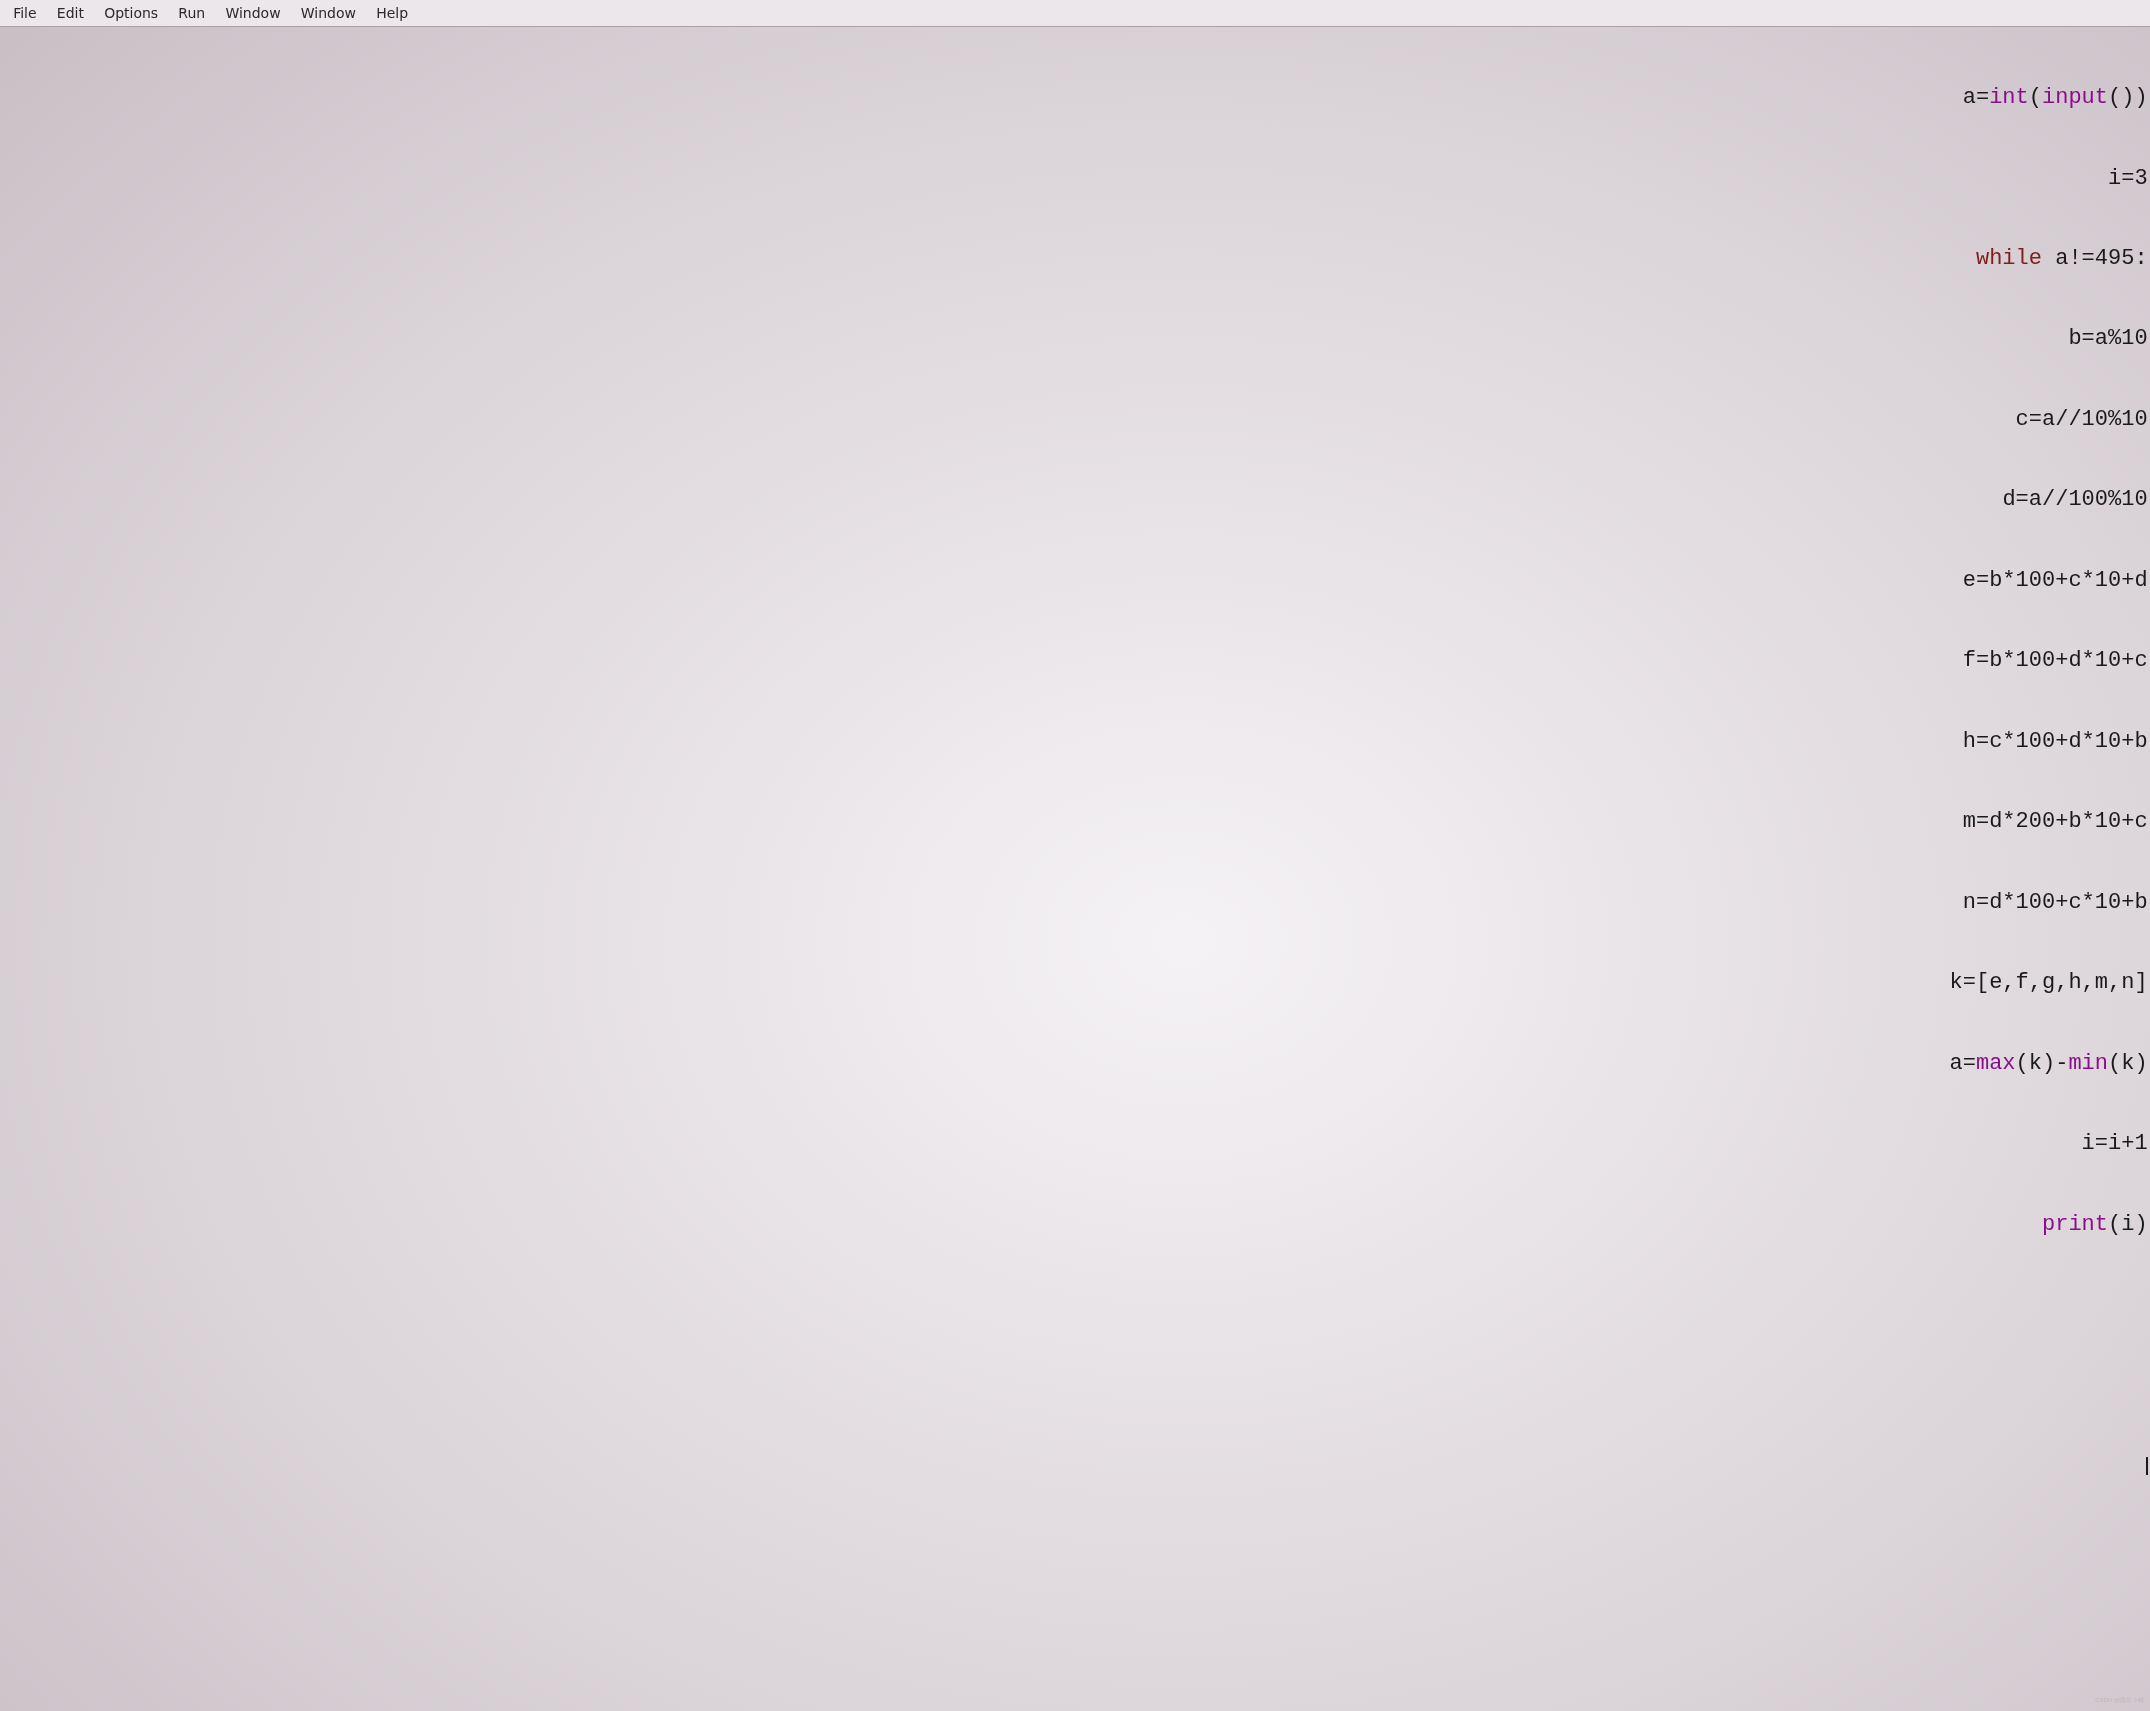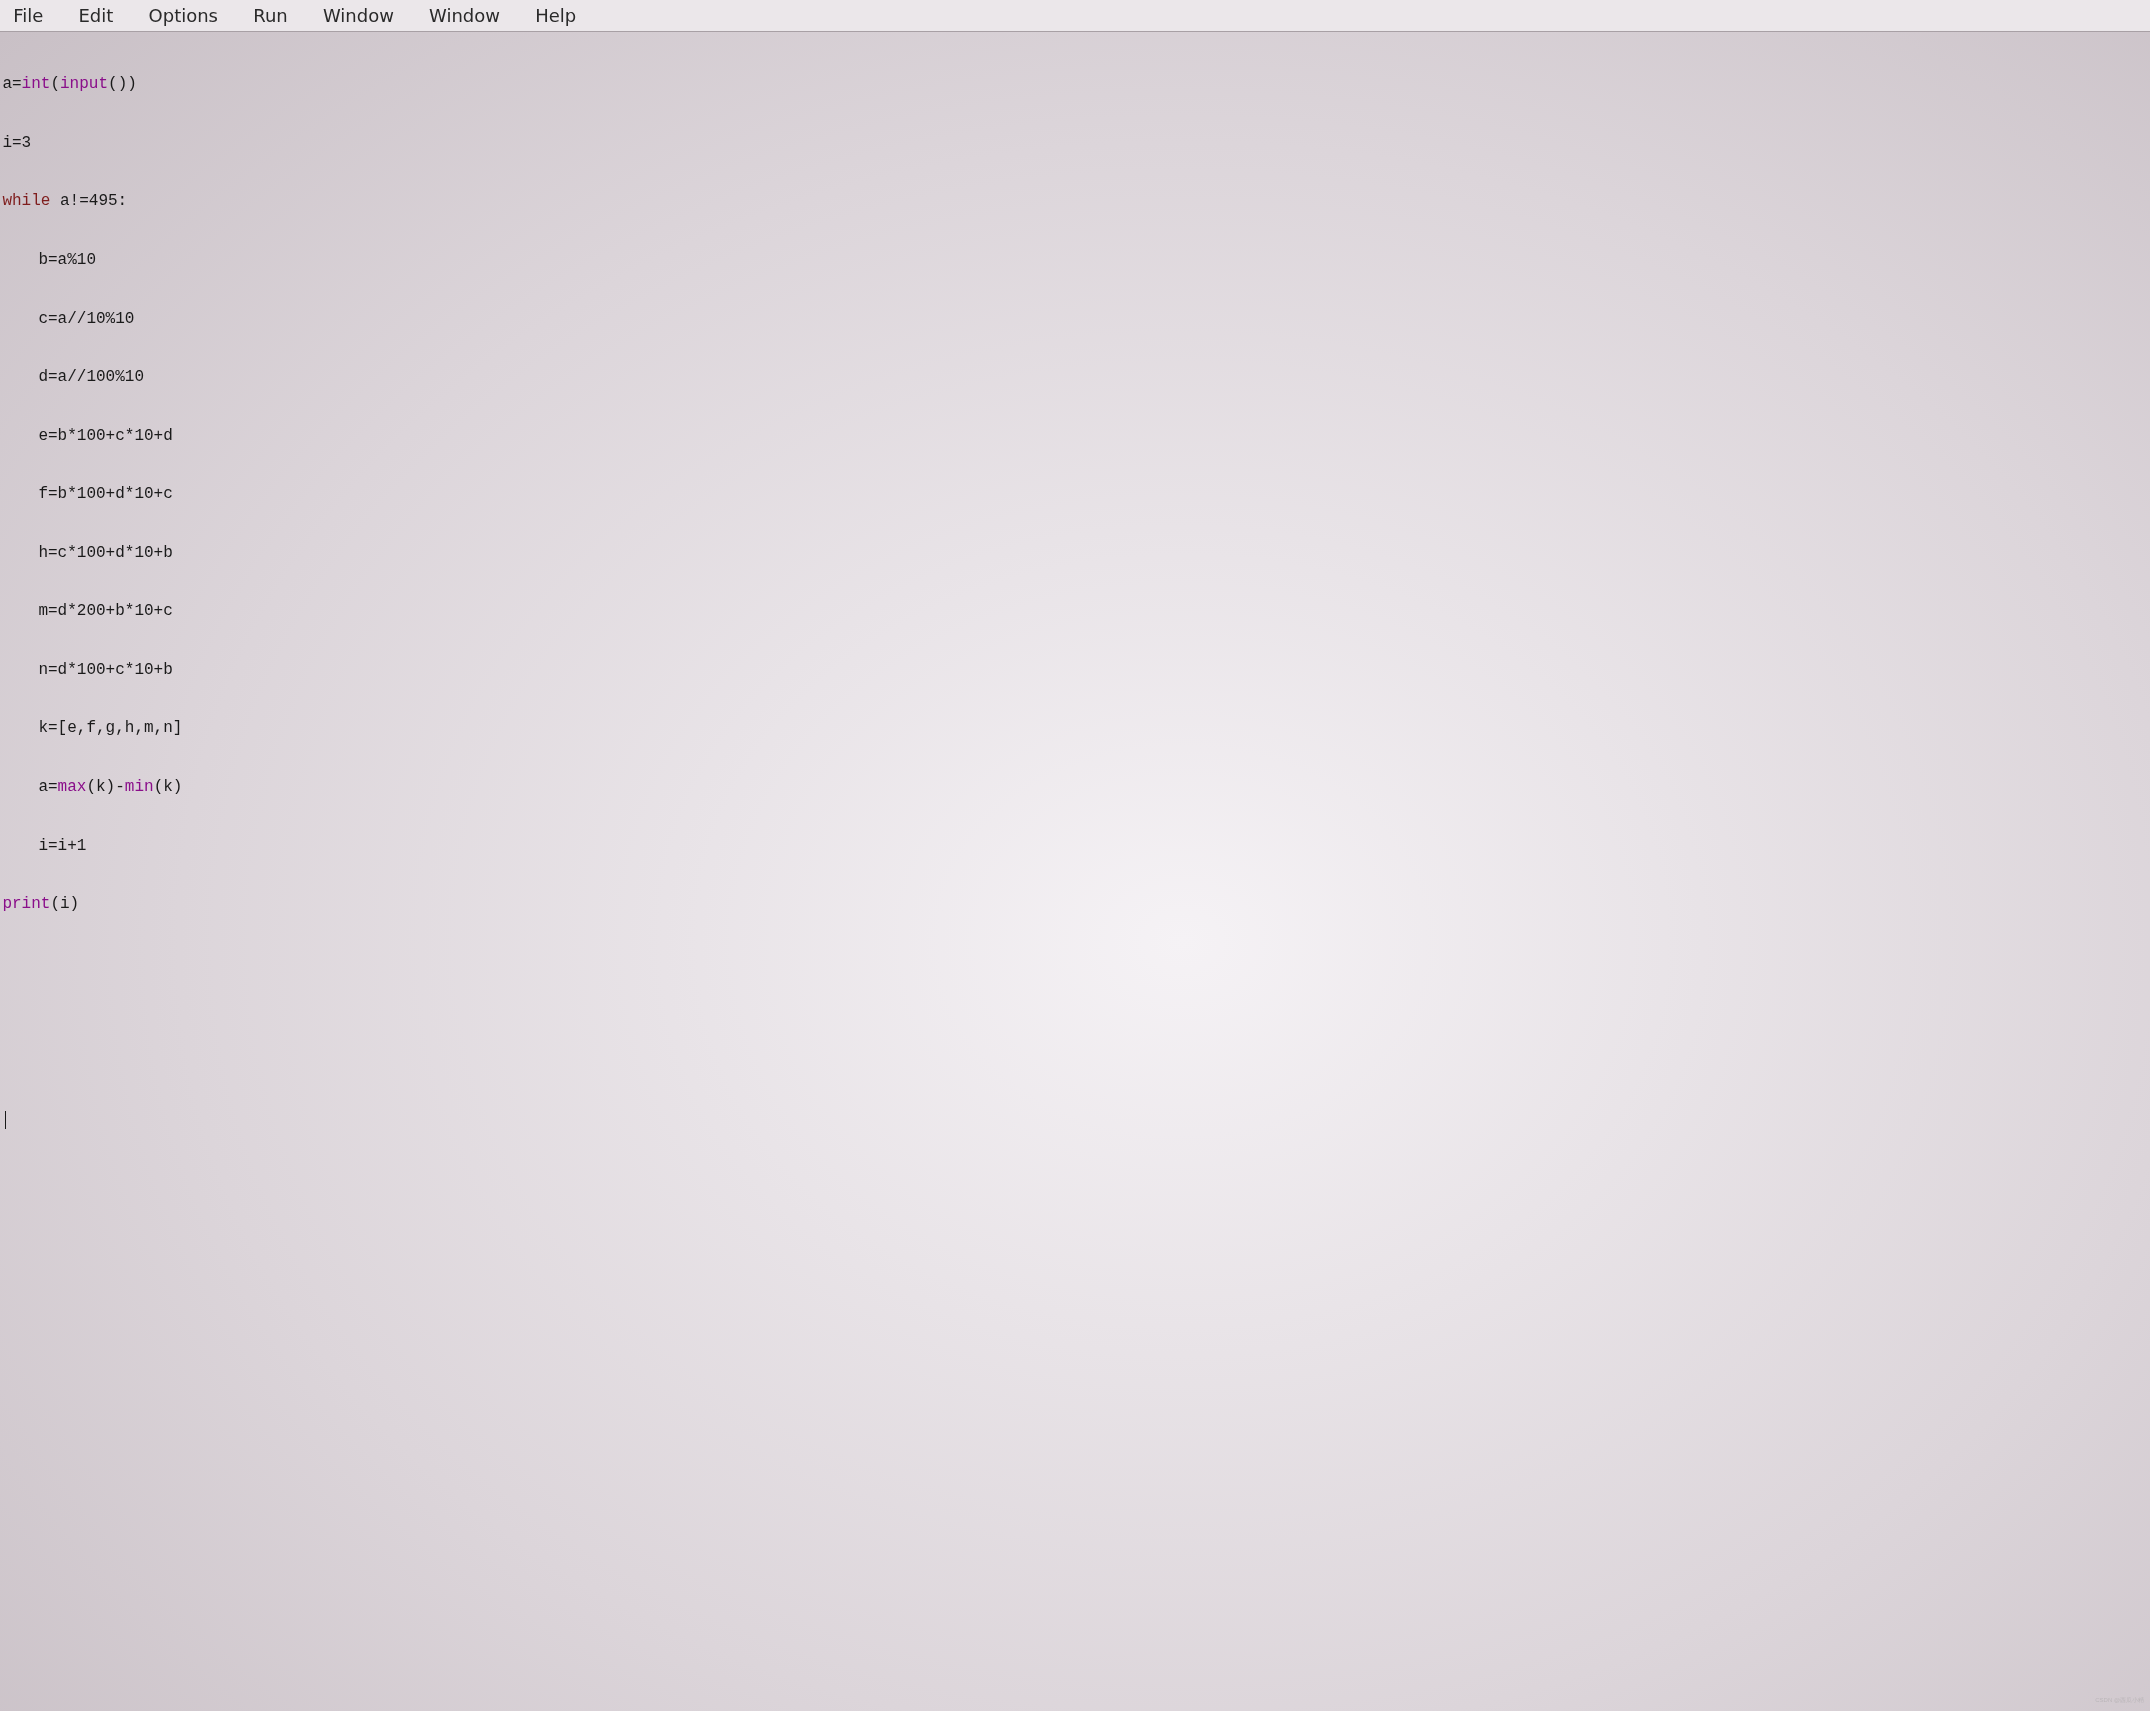--- a/index.html
+++ b/index.html
@@ -9,40 +9,41 @@
     }
     body {
       font-family: "Courier New", monospace;
       background: #e8e4e8;
       width: 100%;
       min-height: 100vh;
       background: radial-gradient(ellipse at 55% 55%, #f5f2f5 0%, #dcd5da 60%, #c8bfc5 100%);
     }
     .menubar {
       display: flex;
-      gap: 28px;
+      gap: 13px;
       padding: 3.6px 9.6px;
       background: #ebe7ea;
       border-bottom: 1.2px solid #a8a0a5;
       font-family: "DejaVu Sans", "Helvetica", sans-serif;
-      font-size: 18px;
+      font-size: 14px;
       color: #2a2a2a;
       font-weight: 400;
     }
     .menubar .menu-item {
       cursor: default;
       padding: 1.2px 3.6px;
     }
     .editor {
       padding: 4.8px 2.4px;
       font-family: "Courier New", monospace;
-      font-size: 16px;
+      font-size: 22px;
       line-height: 1.22;
       color: #1a1a1a;
       white-space: pre;
+      text-align: right;
     }
     .editor .line {
       display: block;
     }
     .tok-builtin { color: #8a0e8a; }
     .tok-keyword { color: #7f1d1d; }
     .tok-plain { color: #1a1a1a; }
     .indent { display: inline-block; width: 36px; }
     .cursor-line {
       margin-top: 156px;

